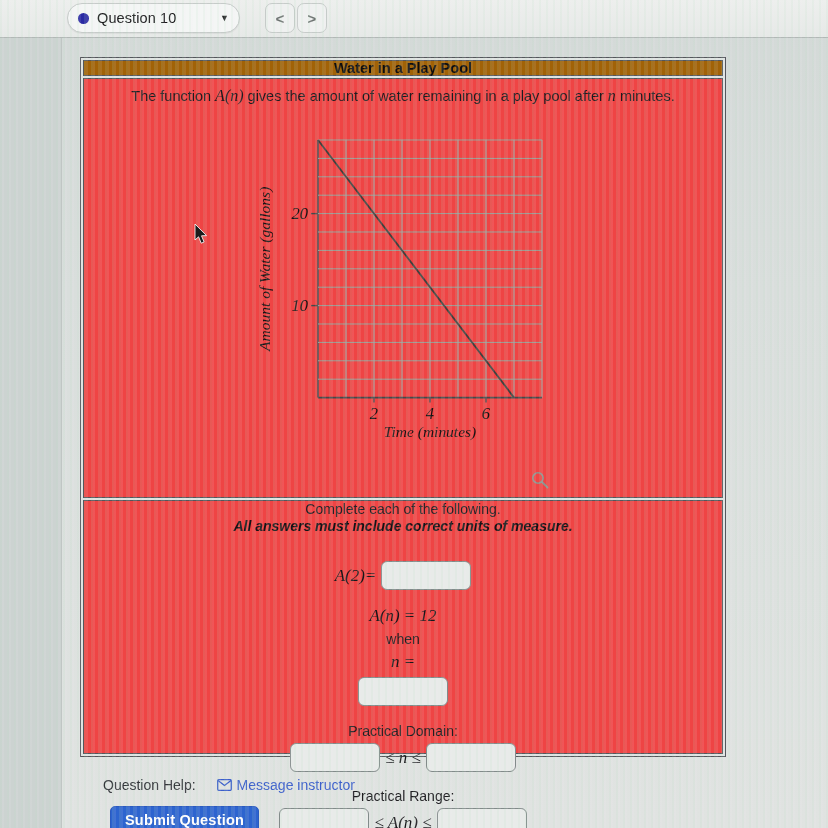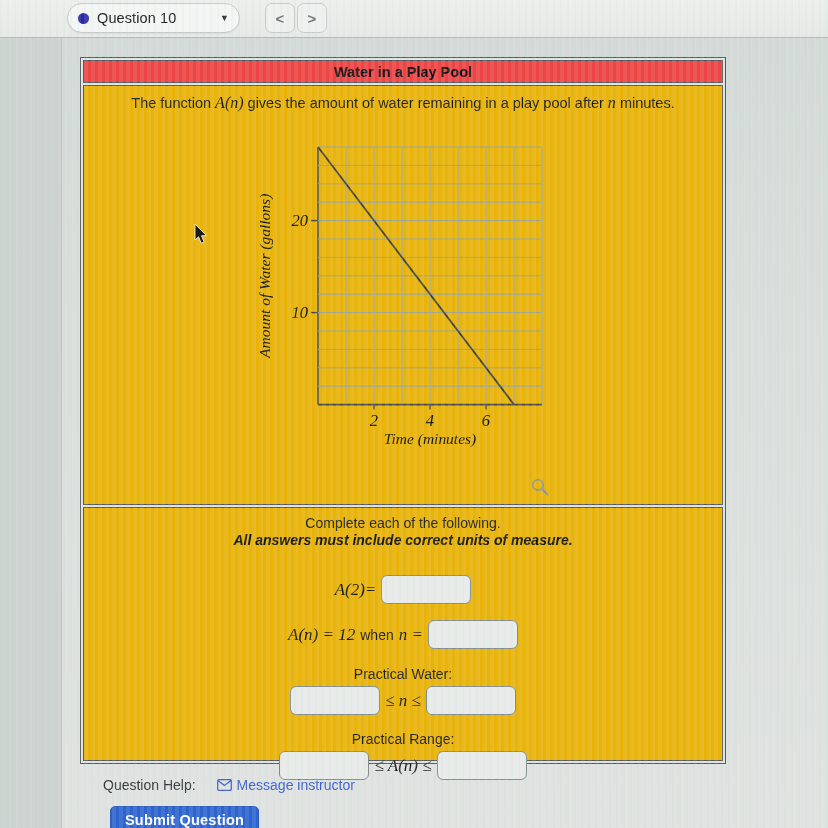--- a/index.html
+++ b/index.html
@@ -44,48 +44,48 @@
   }
   .navbtn.prev { left:265px; }
   .navbtn.next { left:297px; }
 
   
   .card {
     position:absolute; left:80px; top:57px; width:646px;
     border:1px solid #54575c; background:#dfe3e1; padding:2px;
   }
   .card-title {
-    border:1px solid #54575c; background:#ef4444; height:23px;
+    border:1px solid #54575c; background:#a16207; height:16px;
     display:flex; align-items:center; justify-content:center;
     font-size:14.5px; font-weight:bold; color:#0d0d10;
   }
-  .sect { border:1px solid #54575c; background:#eab308; margin-top:2px; position:relative; }
+  .sect { border:1px solid #54575c; background:#ef4444; margin-top:2px; position:relative; }
   .sect1 { height:420px; padding-top:7px; }
-  .sect2 { height:254px; text-align:center; padding-top:7px; }
+  .sect2 { height:254px; text-align:center; }
 
   .stmt { text-align:center; font-size:14.5px; color:#1c1c1f; line-height:20px; }
   .math { font-family:"Liberation Serif", serif; font-style:italic; }
   .stmt .math, .task-math { font-size:16px; }
 
   .chart-wrap { display:flex; justify-content:center; margin-top:26px; }
 
   .magnifier { position:absolute; right:172px; bottom:7px; width:20px; height:20px; }
 
   
   .h1line { font-size:14px; color:#222226; }
   .h2line { font-size:14px; font-weight:bold; font-style:italic; color:#131316; margin-top:1px; }
   .arow { display:flex; align-items:center; justify-content:center; gap:5px; }
   .task-math { font-family:"Liberation Serif", serif; font-style:italic; color:#17171a; font-size:17px; }
   .ansbox {
     width:90px; height:29px; background:#e8ebe9; border:1px solid #828b8a;
     border-radius:6px; outline:none; font-size:15px; color:#222; padding:0 6px;
     font-family:"Liberation Sans", sans-serif;
   }
   .sublabel { font-size:14px; color:#1d1d20; }
-  .mt13{margin-top:27px;} .mt16{margin-top:16px;} .mt17{margin-top:17px;} .mt4{margin-top:4px;}
+  .mt13{margin-top:27px;} .mt16{margin-top:16px;flex-direction:column;} .mt17{margin-top:17px;} .mt4{margin-top:4px;}
 
   
   .helprow { position:absolute; left:103px; top:777px; display:flex; align-items:center; gap:21px; }
   .helplabel { font-size:14px; color:#33363a; }
   .msglink { font-size:14px; color:#3a5ecb; display:flex; align-items:center; gap:5px; cursor:pointer; }
   .submit-btn {
     position:absolute; left:110px; top:806px; height:28px; padding:0 14px;
     background:#2d64cf; border:1px solid #2a5ac0; border-radius:5px;
     color:#ffffff; font-size:14.5px; font-weight:bold; letter-spacing:.2px;
     display:flex; align-items:center; cursor:pointer;
@@ -176,21 +176,21 @@
           <input class="ansbox" type="text" value="" style="">
       </div>
 
       <div class="arow mt16">
         <span class="task-math">A(n) = 12</span>
           <span class="sublabel"> when </span>
           <span class="task-math">n =</span>
         <input class="ansbox" type="text" value="" style="">
       </div>
 
-      <div class="sublabel mt17">Practical Water:</div>
+      <div class="sublabel mt17">Practical Domain:</div>
       <div class="arow mt4">
         <input class="ansbox" type="text" value="" style="">
         <span class="task-math">≤ n ≤</span>
         <input class="ansbox" type="text" value="" style="">
       </div>
 
       <div class="sublabel mt16">Practical Range:</div>
       <div class="arow mt4">
         <input class="ansbox" type="text" value="" style="">
         <span class="task-math">≤ A(n) ≤</span>

